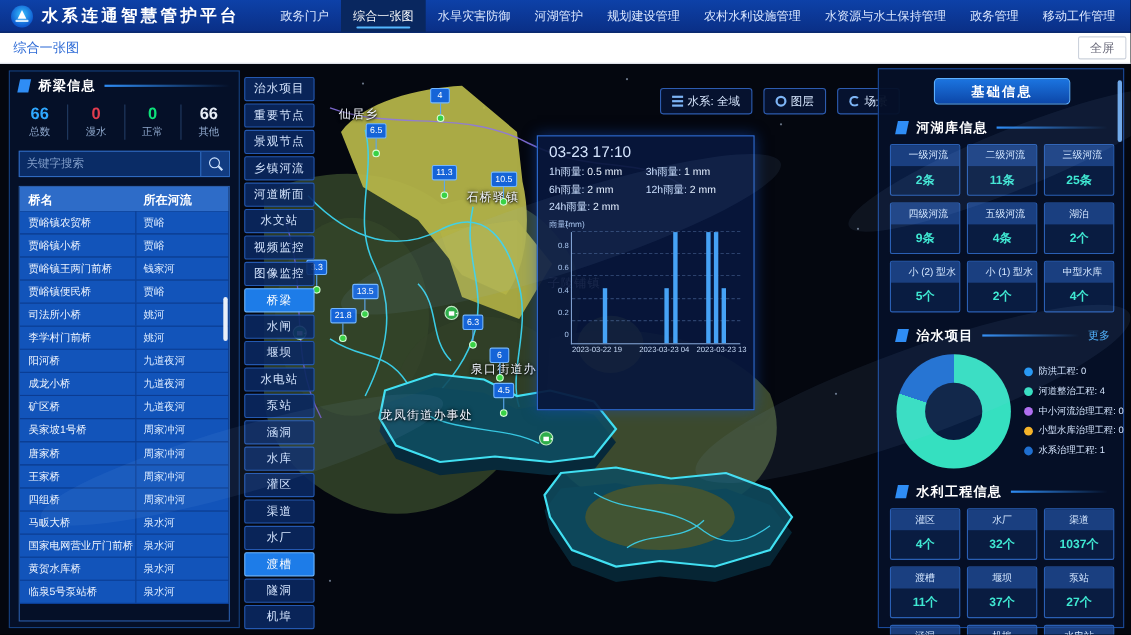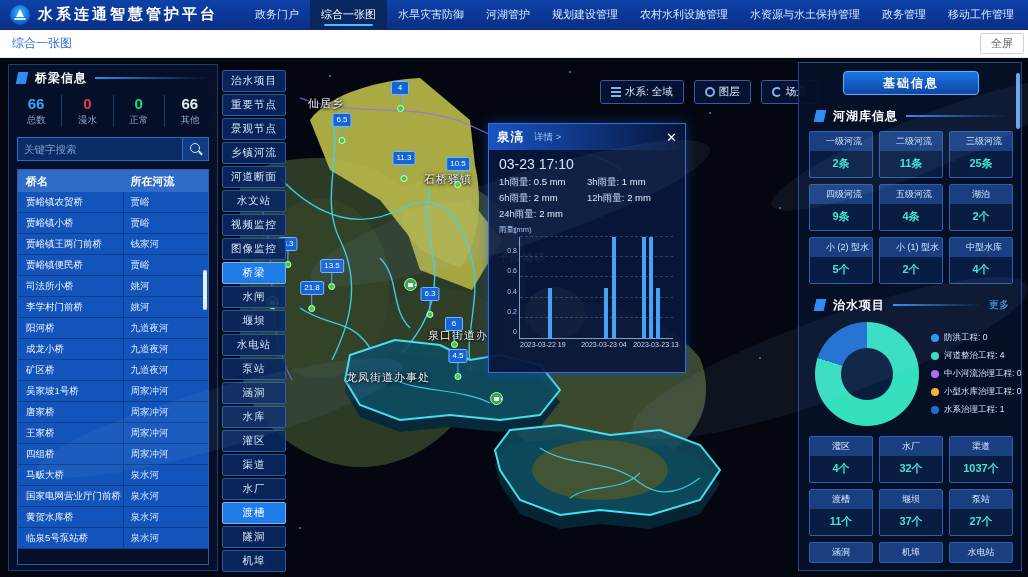--- a/index.html
+++ b/index.html
@@ -120,21 +120,21 @@
   #rain-plot { position:absolute; left:22px; right:4px; top:10px; bottom:16px;
     border-left:1px solid #7fa0cf; border-bottom:1px solid #7fa0cf; }
   .gridline { position:absolute; left:0; right:0; height:0; border-top:1px dashed rgba(130,170,230,.3); }
   .ytick { position:absolute; right:100%; transform:translateY(-50%); padding-right:3px; color:#aac6ee; font-size:7px; }
   .bar { position:absolute; bottom:0; width:4px; background:#46a2f5; }
   .xtick { position:absolute; top:100%; margin-top:3px; color:#c6d9f5; font-size:7px; white-space:nowrap; }
 
   
   #right-panel { position:absolute; right:6px; top:4px; width:224px; height:509px;
     background:rgba(5,16,40,.95); border:1px solid #1a4a9a; z-index:10; padding:8px 6px 0 8px; }
-  #base-info-btn { display:block; margin:0 auto 8px; width:136px; height:24px; line-height:22px; text-align:center;
+  #base-info-btn { display:block; margin:0 auto 8px; width:124px; height:24px; line-height:22px; text-align:center;
     color:#fff; font-size:12px; font-weight:bold; letter-spacing:2px; cursor:pointer;
     background:linear-gradient(180deg,#1b74e0,#0d47a8); border:1px solid #5db0ff; border-radius:4px; }
   .grid3 { display:grid; grid-template-columns:repeat(3,1fr); gap:6px; padding:2px 2px 8px; }
   .cell { border:1px solid #2a5fb4; background:rgba(16,44,100,.45); border-radius:2px; overflow:hidden; cursor:default; }
   .cell .cl { background:rgba(38,86,170,.6); color:#d6e8ff; font-size:9px; text-align:center; padding:3px 16px;
     white-space:nowrap; overflow:hidden; }
   .cell .cv { color:#3fe8d2; font-size:11px; font-weight:bold; text-align:center; padding:5px 0 6px; }
   #donut-row { display:flex; align-items:center; padding:4px 0 8px; }
   #donut { width:104px; height:104px; border-radius:50%; margin-left:8px; position:relative; flex:none; }
   #donut::after { content:""; position:absolute; left:26px; top:26px; width:52px; height:52px; border-radius:50%;
@@ -394,25 +394,20 @@
         <div class="layer-item">水库</div>
         <div class="layer-item">灌区</div>
         <div class="layer-item">渠道</div>
         <div class="layer-item">水厂</div>
         <div class="layer-item active">渡槽</div>
         <div class="layer-item">隧洞</div>
         <div class="layer-item">机埠</div>
       </div>
 
     <div id="popup">
-      <div id="popup-head">
-        <span id="popup-title">泉滈</span>
-        <span id="popup-detail">详情 &gt;</span>
-        <span id="popup-close">✕</span>
-      </div>
       <div id="popup-time">03-23 17:10</div>
       <div id="rain-stats">
           <div class="rain-item">1h雨量:  <b>0.5 mm</b></div>
           <div class="rain-item">3h雨量:  <b>1 mm</b></div>
           <div class="rain-item">6h雨量:  <b>2 mm</b></div>
           <div class="rain-item">12h雨量:  <b>2 mm</b></div>
           <div class="rain-item">24h雨量:  <b>2 mm</b></div>
         </div>
       <div id="rain-chart">
         <div id="rain-ylabel">雨量(mm)</div>
@@ -513,20 +508,25 @@
               <div class="leg-dot" style="background: rgb(245, 179, 41);"></div>
               <div class="leg-txt">小型水库治理工程: 0</div>
             </div>
             <div class="leg-row">
               <div class="leg-dot" style="background: rgb(31, 111, 208);"></div>
               <div class="leg-txt">水系治理工程: 1</div>
             </div>
           </div>
       </div>
 
+      <div class="sec-head">
+        <div class="sec-corner"></div>
+        <div class="sec-title">水利工程信息</div>
+        <div class="sec-line"></div>
+      </div>
       <div class="grid3" id="grid-eng">
           <div class="cell">
             <div class="cl">灌区</div>
             <div class="cv">4个</div>
           </div>
           <div class="cell">
             <div class="cl">水厂</div>
             <div class="cv">32个</div>
           </div>
           <div class="cell">

